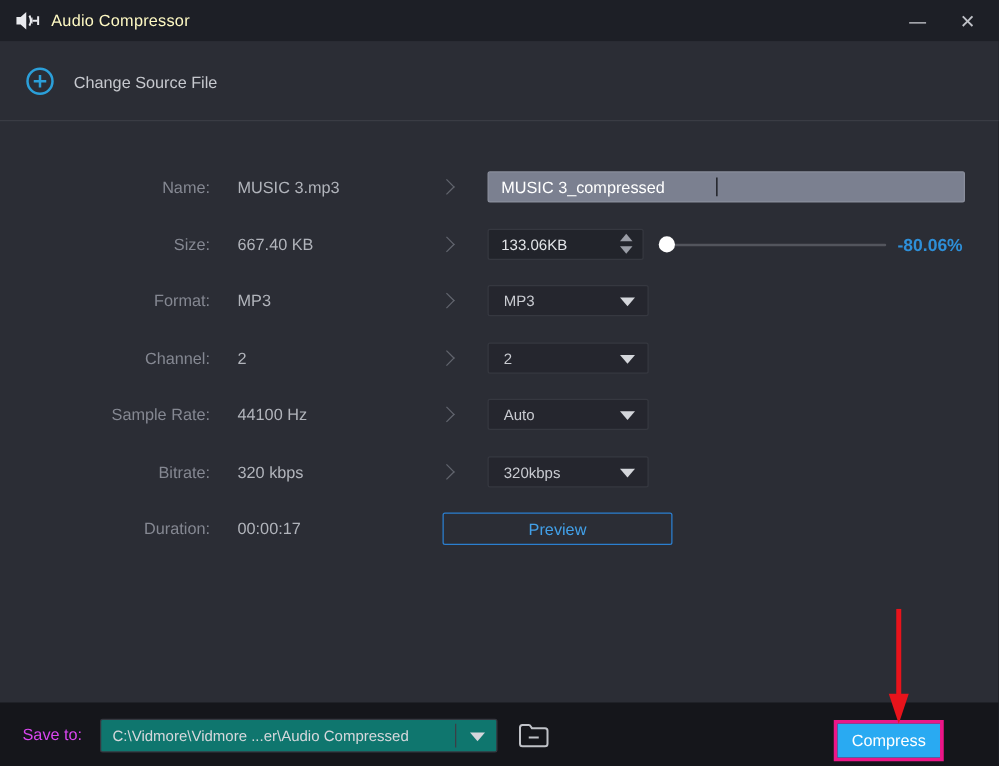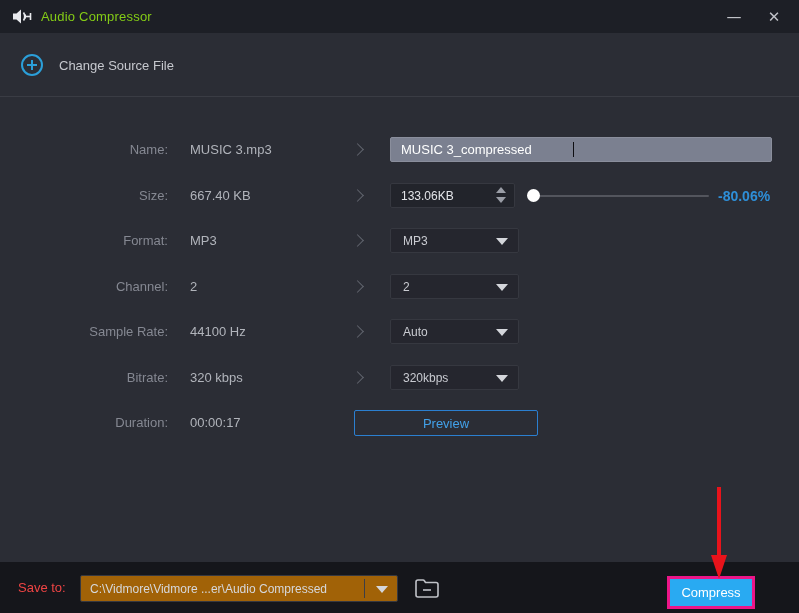--- a/index.html
+++ b/index.html
@@ -8,21 +8,21 @@
     position: relative; width: 799px; height: 613px;
     background: #2b2d35; overflow: hidden;
     font-family: "Liberation Sans", "DejaVu Sans", sans-serif;
   }
   
   .titlebar {
     position: absolute; top: 0; left: 0; right: 0; height: 33px;
     background: #1d1f26; display: flex; align-items: center;
   }
   .titlebar .app-icon { margin-left: 13px; display: flex; align-items: center; }
-  .titlebar .title { margin-left: 9px; font-size: 13px; color: #84cc16; letter-spacing: .2px; }
+  .titlebar .title { margin-left: 9px; font-size: 13px; color: #fef9c3; letter-spacing: .2px; }
   .win-controls { position: absolute; right: 10px; top: 0; height: 33px; display: flex; align-items: center; gap: 10px; }
   .win-btn {
     width: 30px; height: 26px; display: flex; align-items: center; justify-content: center;
     color: #c0c2c8; font-size: 15px; cursor: default; background: transparent; border: none;
     font-family: "DejaVu Sans", sans-serif;
   }
   
   .source-bar {
     position: absolute; top: 33px; left: 0; right: 0; height: 64px;
     border-bottom: 1px solid #3a3c44; background: #2b2d35;
@@ -81,24 +81,24 @@
   .slider .handle { position: absolute; left: 0; top: 6px; width: 13px; height: 13px; border-radius: 50%; background: #ffffff; }
   .pct { position: absolute; left: 718px; width: 60px; font-size: 14px; font-weight: 700; color: #2e8fd8; }
   .preview-btn {
     position: absolute; left: 354px; top: 0; width: 184px; height: 26px;
     background: transparent; border: 1px solid #2b7fd0; border-radius: 2px;
     color: #42a0e8; font-size: 13px; cursor: pointer;
     font-family: "Liberation Sans", "DejaVu Sans", sans-serif;
   }
   
   .footer { position: absolute; left: 0; right: 0; top: 562px; height: 51px; background: #15161b; }
-  .save-label { position: absolute; left: 18px; top: 18px; font-size: 13px; color: #ef4444; }
+  .save-label { position: absolute; left: 18px; top: 18px; font-size: 13px; color: #d946ef; }
   .path-combo {
     position: absolute; left: 80px; top: 13px; width: 318px; height: 27px;
-    background: #a16207; border: 1px solid #363840; border-radius: 2px; cursor: pointer;
+    background: #0f766e; border: 1px solid #363840; border-radius: 2px; cursor: pointer;
   }
   .path-combo .path-text {
     position: absolute; left: 9px; top: 6px; width: 270px; font-size: 12px; color: #d6d8dc;
     white-space: nowrap; overflow: hidden;
   }
   .path-combo .sep { position: absolute; right: 32px; top: 3px; bottom: 3px; width: 1px; background: #3c3e46; }
   .path-combo .dd-arrow {
     position: absolute; right: 9px; top: 10px; width: 0; height: 0;
     border-left: 6px solid transparent; border-right: 6px solid transparent;
     border-top: 7px solid #d4d6db;

